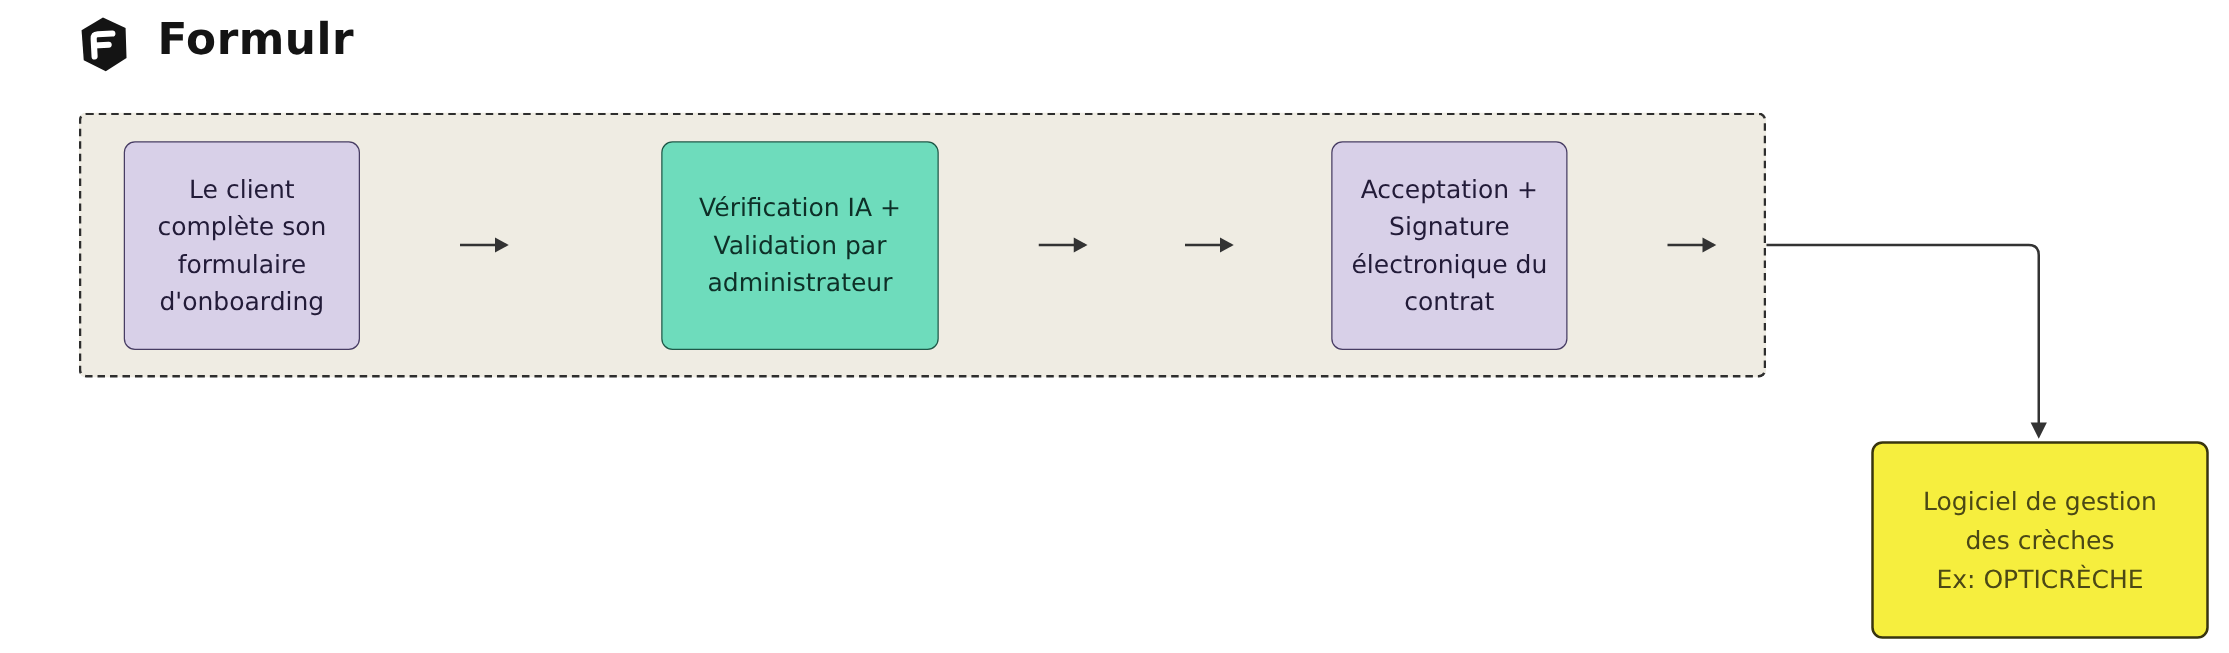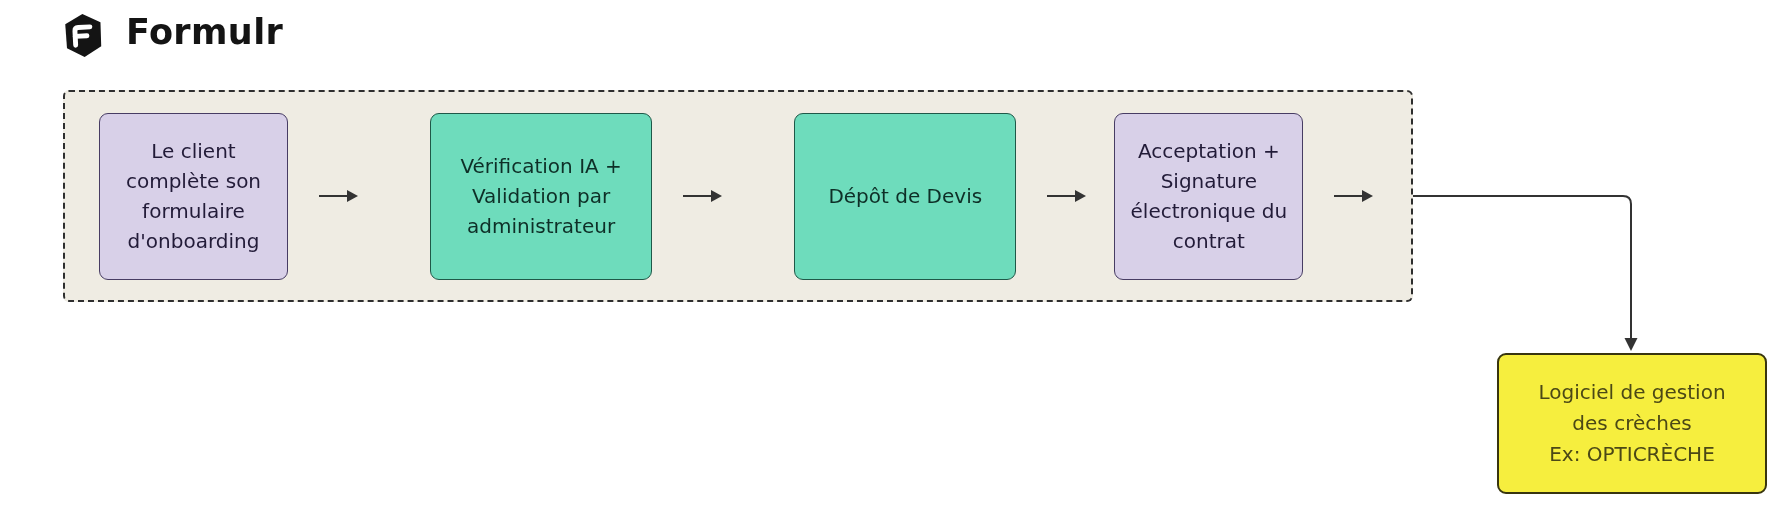--- a/index.html
+++ b/index.html
@@ -101,21 +101,21 @@
     width: 232px;
     height: 172px;
   }
 
   
   .result-node {
     position: absolute;
     left: 1497px;
     top: 353px;
     width: 270px;
-    height: 141px;
+    height: 158px;
     box-sizing: border-box;
     background: #f6ee3e;
     border: 2px solid #38350f;
     border-radius: 9px;
     display: flex;
     align-items: center;
     justify-content: center;
     text-align: center;
     font-size: 20px;
     line-height: 1.55;
@@ -151,23 +151,20 @@
     <div class="connector"></div>
 
     <div class="node teal">
       <span>Vérification IA +
 Validation par
 administrateur</span>
     </div>
 
     <div class="connector"></div>
 
-    <div class="node teal">
-      <span>Dépôt de Devis</span>
-    </div>
 
     <div class="connector"></div>
 
     <div class="node purple">
       <span>Acceptation +
 Signature
 électronique du
 contrat</span>
     </div>
 

